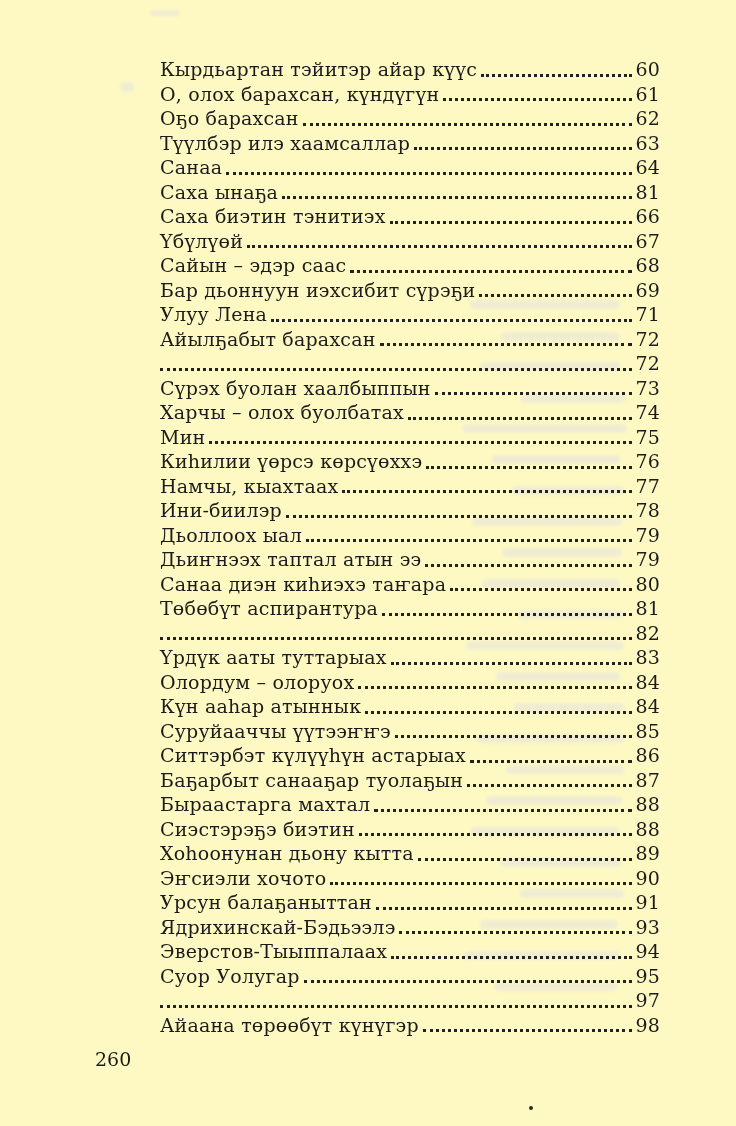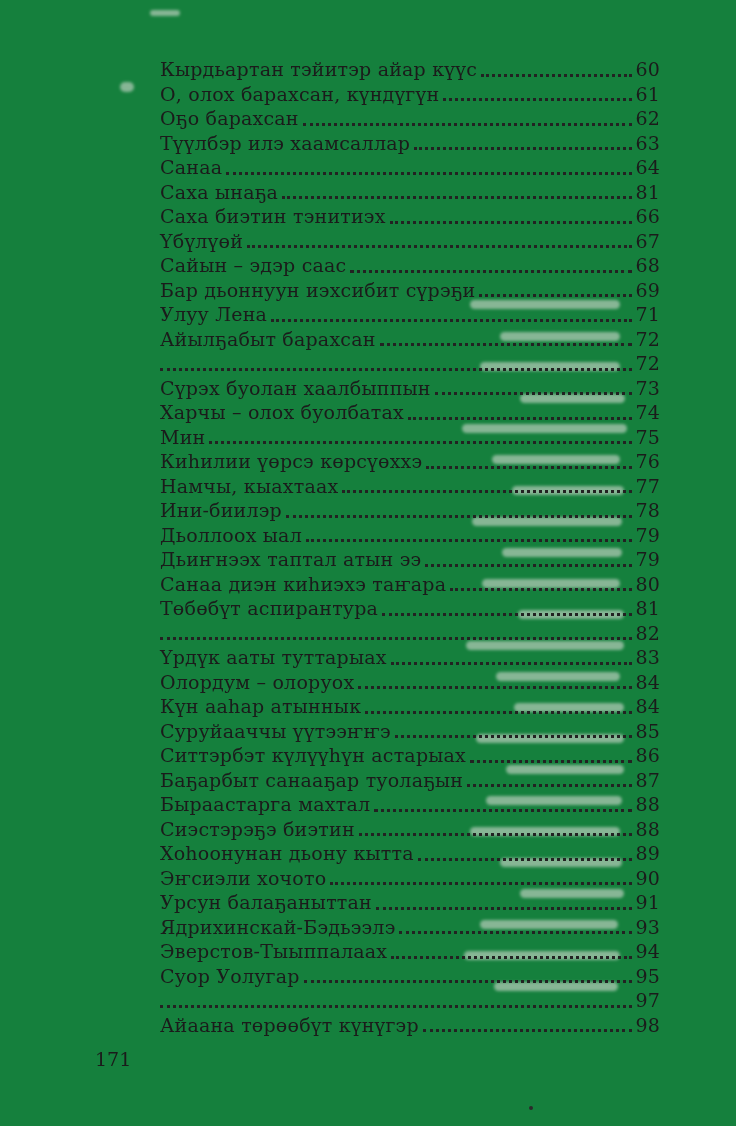--- a/index.html
+++ b/index.html
@@ -4,21 +4,21 @@
 <style>
   html, body {
     margin: 0;
     padding: 0;
     background: #e9e9e7;
   }
   .scan-page {
     position: relative;
     width: 736px;
     height: 1126px;
-    background: #15803d;
+    background: #fef9c3;
     overflow: hidden;
     font-family: "DejaVu Serif", "Liberation Serif", serif;
     color: #1b1b1b;
   }
   
   .smudge {
     position: absolute;
     background: #e4e3de;
     border-radius: 5px;
     filter: blur(1.5px);
@@ -334,17 +334,17 @@
     <span class="toc-page">97</span>
   </div>
 
   <div class="toc-row">
     <span class="toc-title">Айаана төрөөбүт күнүгэр</span>
     <span class="toc-leader"></span>
     <span class="toc-page">98</span>
   </div>
 </div>
 
-  <div class="footer-page-number">171</div>
+  <div class="footer-page-number">260</div>
 
   <i class="speck" style="left:529px; top:1106px; width:4px; height:4px;"></i>
 
 </div>
 
 </body></html>

